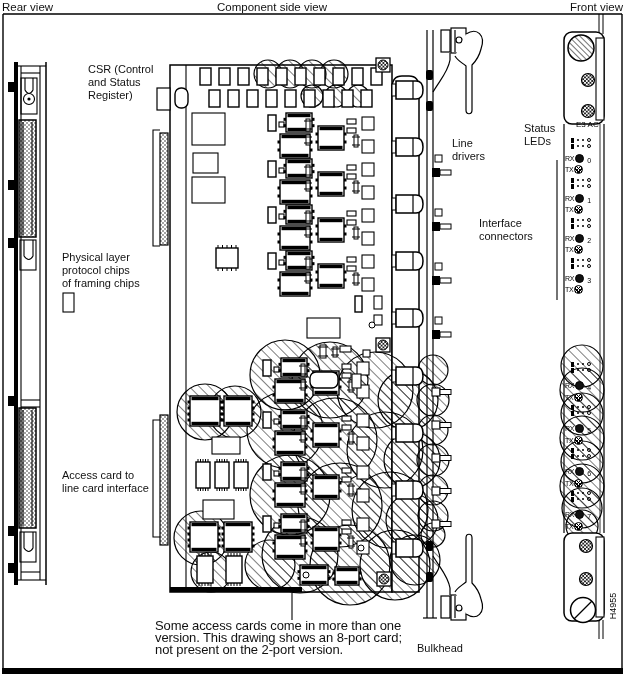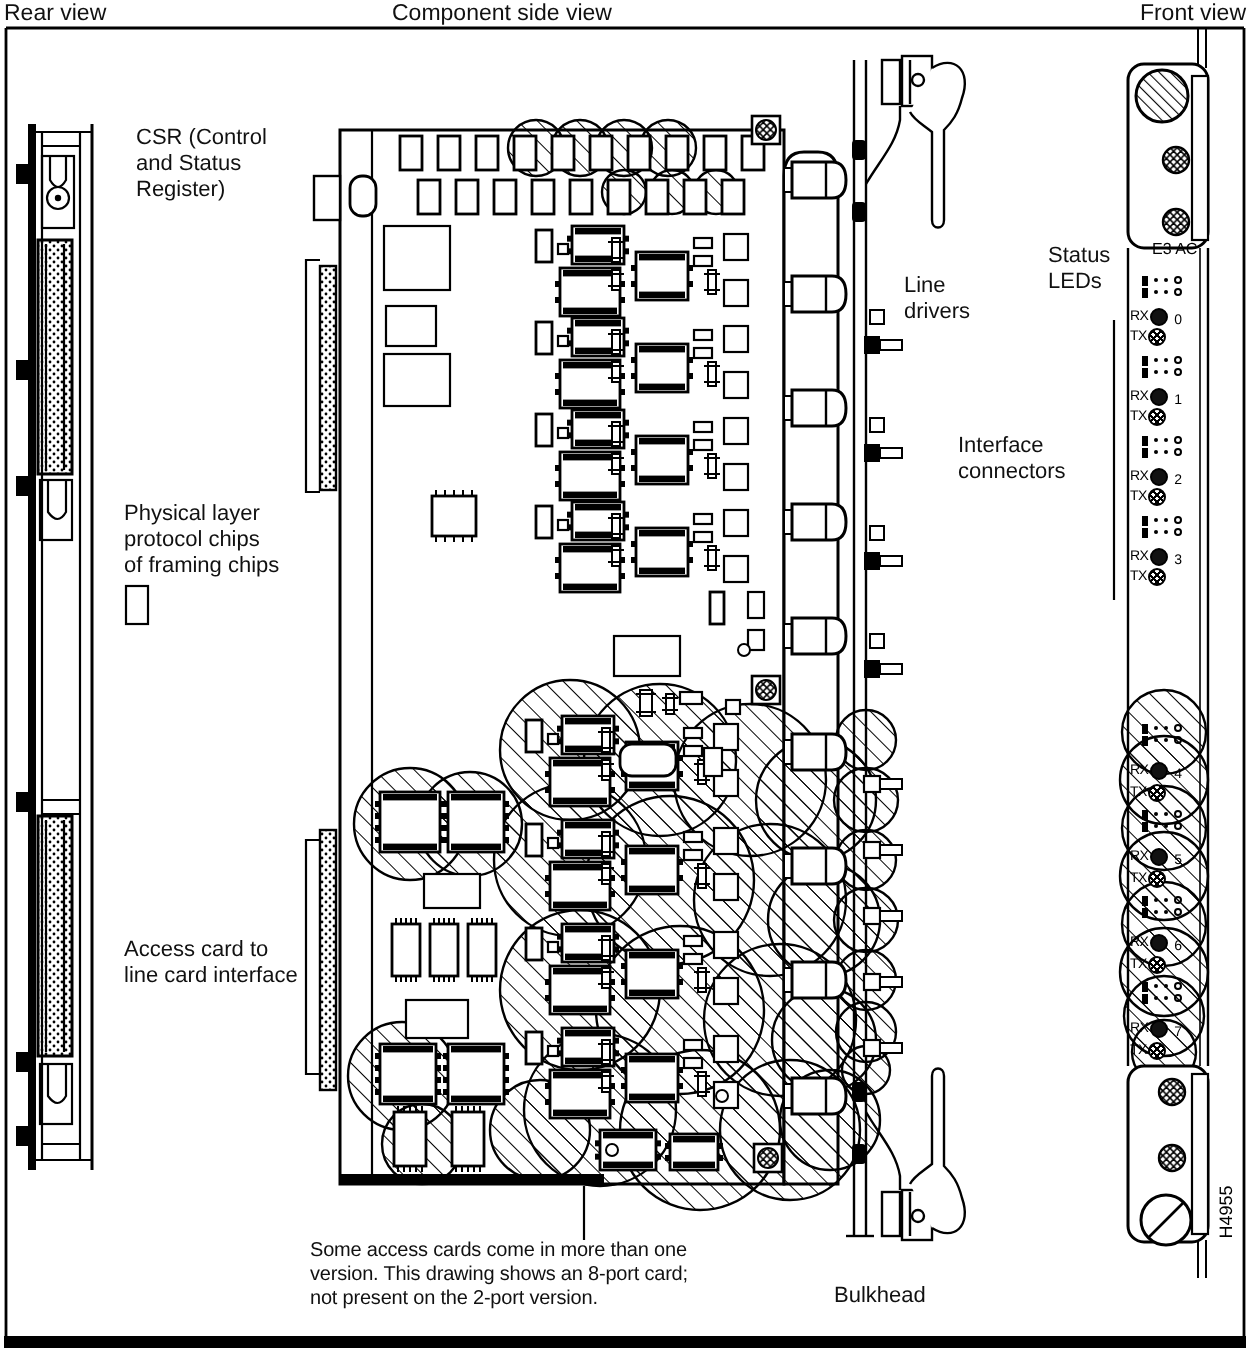--- a/index.html
+++ b/index.html
@@ -1,21 +1,21 @@
 <!DOCTYPE html>
 <html><head>
 <meta charset="utf-8">
 <style>
   html,body{margin:0;padding:0;background:#888;}
   #screen{position:relative;width:625px;height:676px;background:#fff;overflow:hidden;
           font-family:"Liberation Sans",sans-serif;color:#000;}
   #linework{position:absolute;left:0;top:0;}
   .lbl{position:absolute;font:11px/13.2px "Liberation Sans",sans-serif;color:#111;white-space:nowrap;z-index:5;}
   .title{font-size:11.5px;}
-  .note{font-size:10px;line-height:12.2px;letter-spacing:-0.1px;}
+  .note{font-size:13px;line-height:12.2px;letter-spacing:-0.1px;}
   .tiny{position:absolute;font-size:8px;line-height:8px;white-space:nowrap;z-index:6;}
   .fp-row{position:absolute;left:565px;height:10px;z-index:6;font-size:7px;line-height:9px;white-space:nowrap;}
   .fp-row .pl{display:inline-block;vertical-align:middle;letter-spacing:-0.3px;}
   .led{display:inline-block;width:9px;height:9px;border-radius:50%;border:1px solid #000;
        vertical-align:middle;margin-left:1px;box-sizing:border-box;}
   .led-rx{background:#111;}
   .led-tx{background:
      repeating-linear-gradient(45deg,#000 0 1px,rgba(255,255,255,0) 1px 2.6px),
      repeating-linear-gradient(-45deg,#000 0 1px,#fff 1px 2.6px);}
   .pnum{display:inline-block;vertical-align:middle;margin-left:3px;margin-top:4px;font-size:7px;}
@@ -1053,24 +1053,24 @@
     <line x1="574" y1="619" x2="592" y2="601"></line>
     <line x1="557" y1="160" x2="557" y2="300" stroke-width="1.1"></line>
   </g>
 
   <g stroke="#000" stroke-width="1.1">
     <line x1="292" y1="593" x2="292" y2="620"></line>
   </g>
 </svg>
 
 <div class="lbl title" style="left:2px;top:1px">Rear view</div>
-<div class="lbl title" style="left:196px;top:1px">Component side view</div>
+<div class="lbl title" style="left:217px;top:1px">Component side view</div>
 <div class="lbl title" style="right:2px;top:1px">Front view</div>
 
-<div class="lbl" style="left:68px;top:63px">
+<div class="lbl" style="left:88px;top:63px">
   <div>CSR (Control</div>
   <div>and Status</div>
   <div>Register)</div>
 </div>
 <div class="lbl" style="left:62px;top:469px">
   <div>Access card to</div>
   <div>line card interface</div>
 </div>
 <div class="lbl" style="left:62px;top:251px">
   <div>Physical layer</div>

